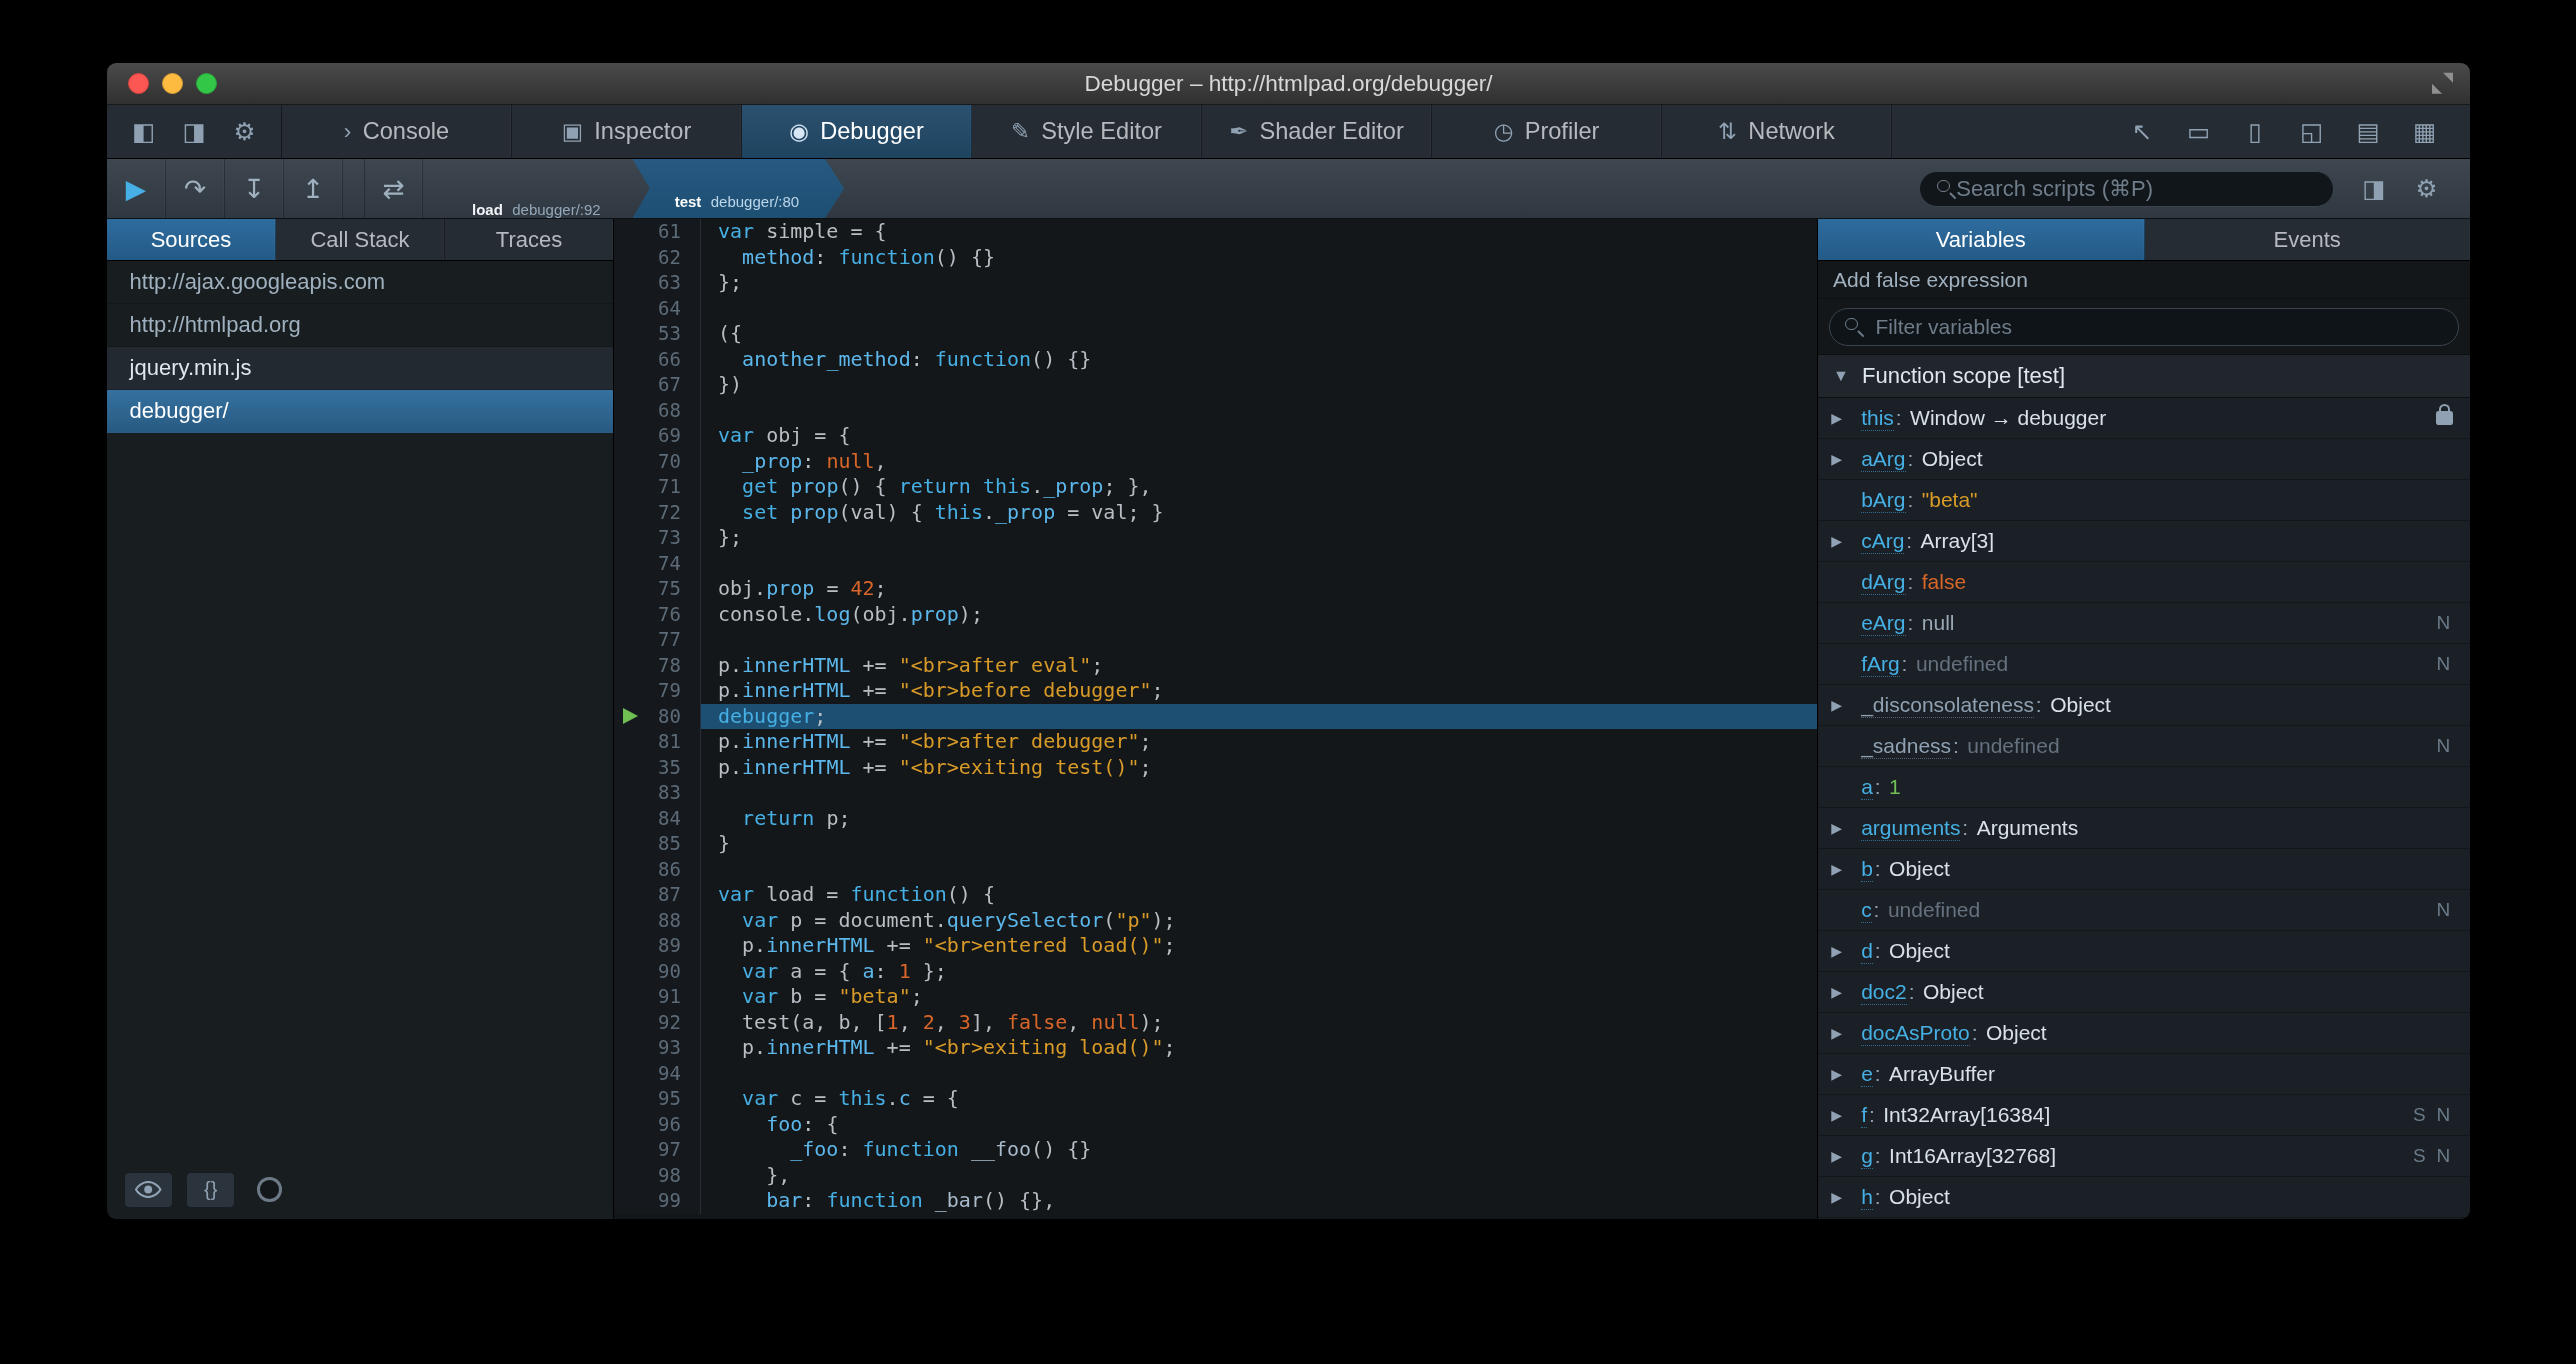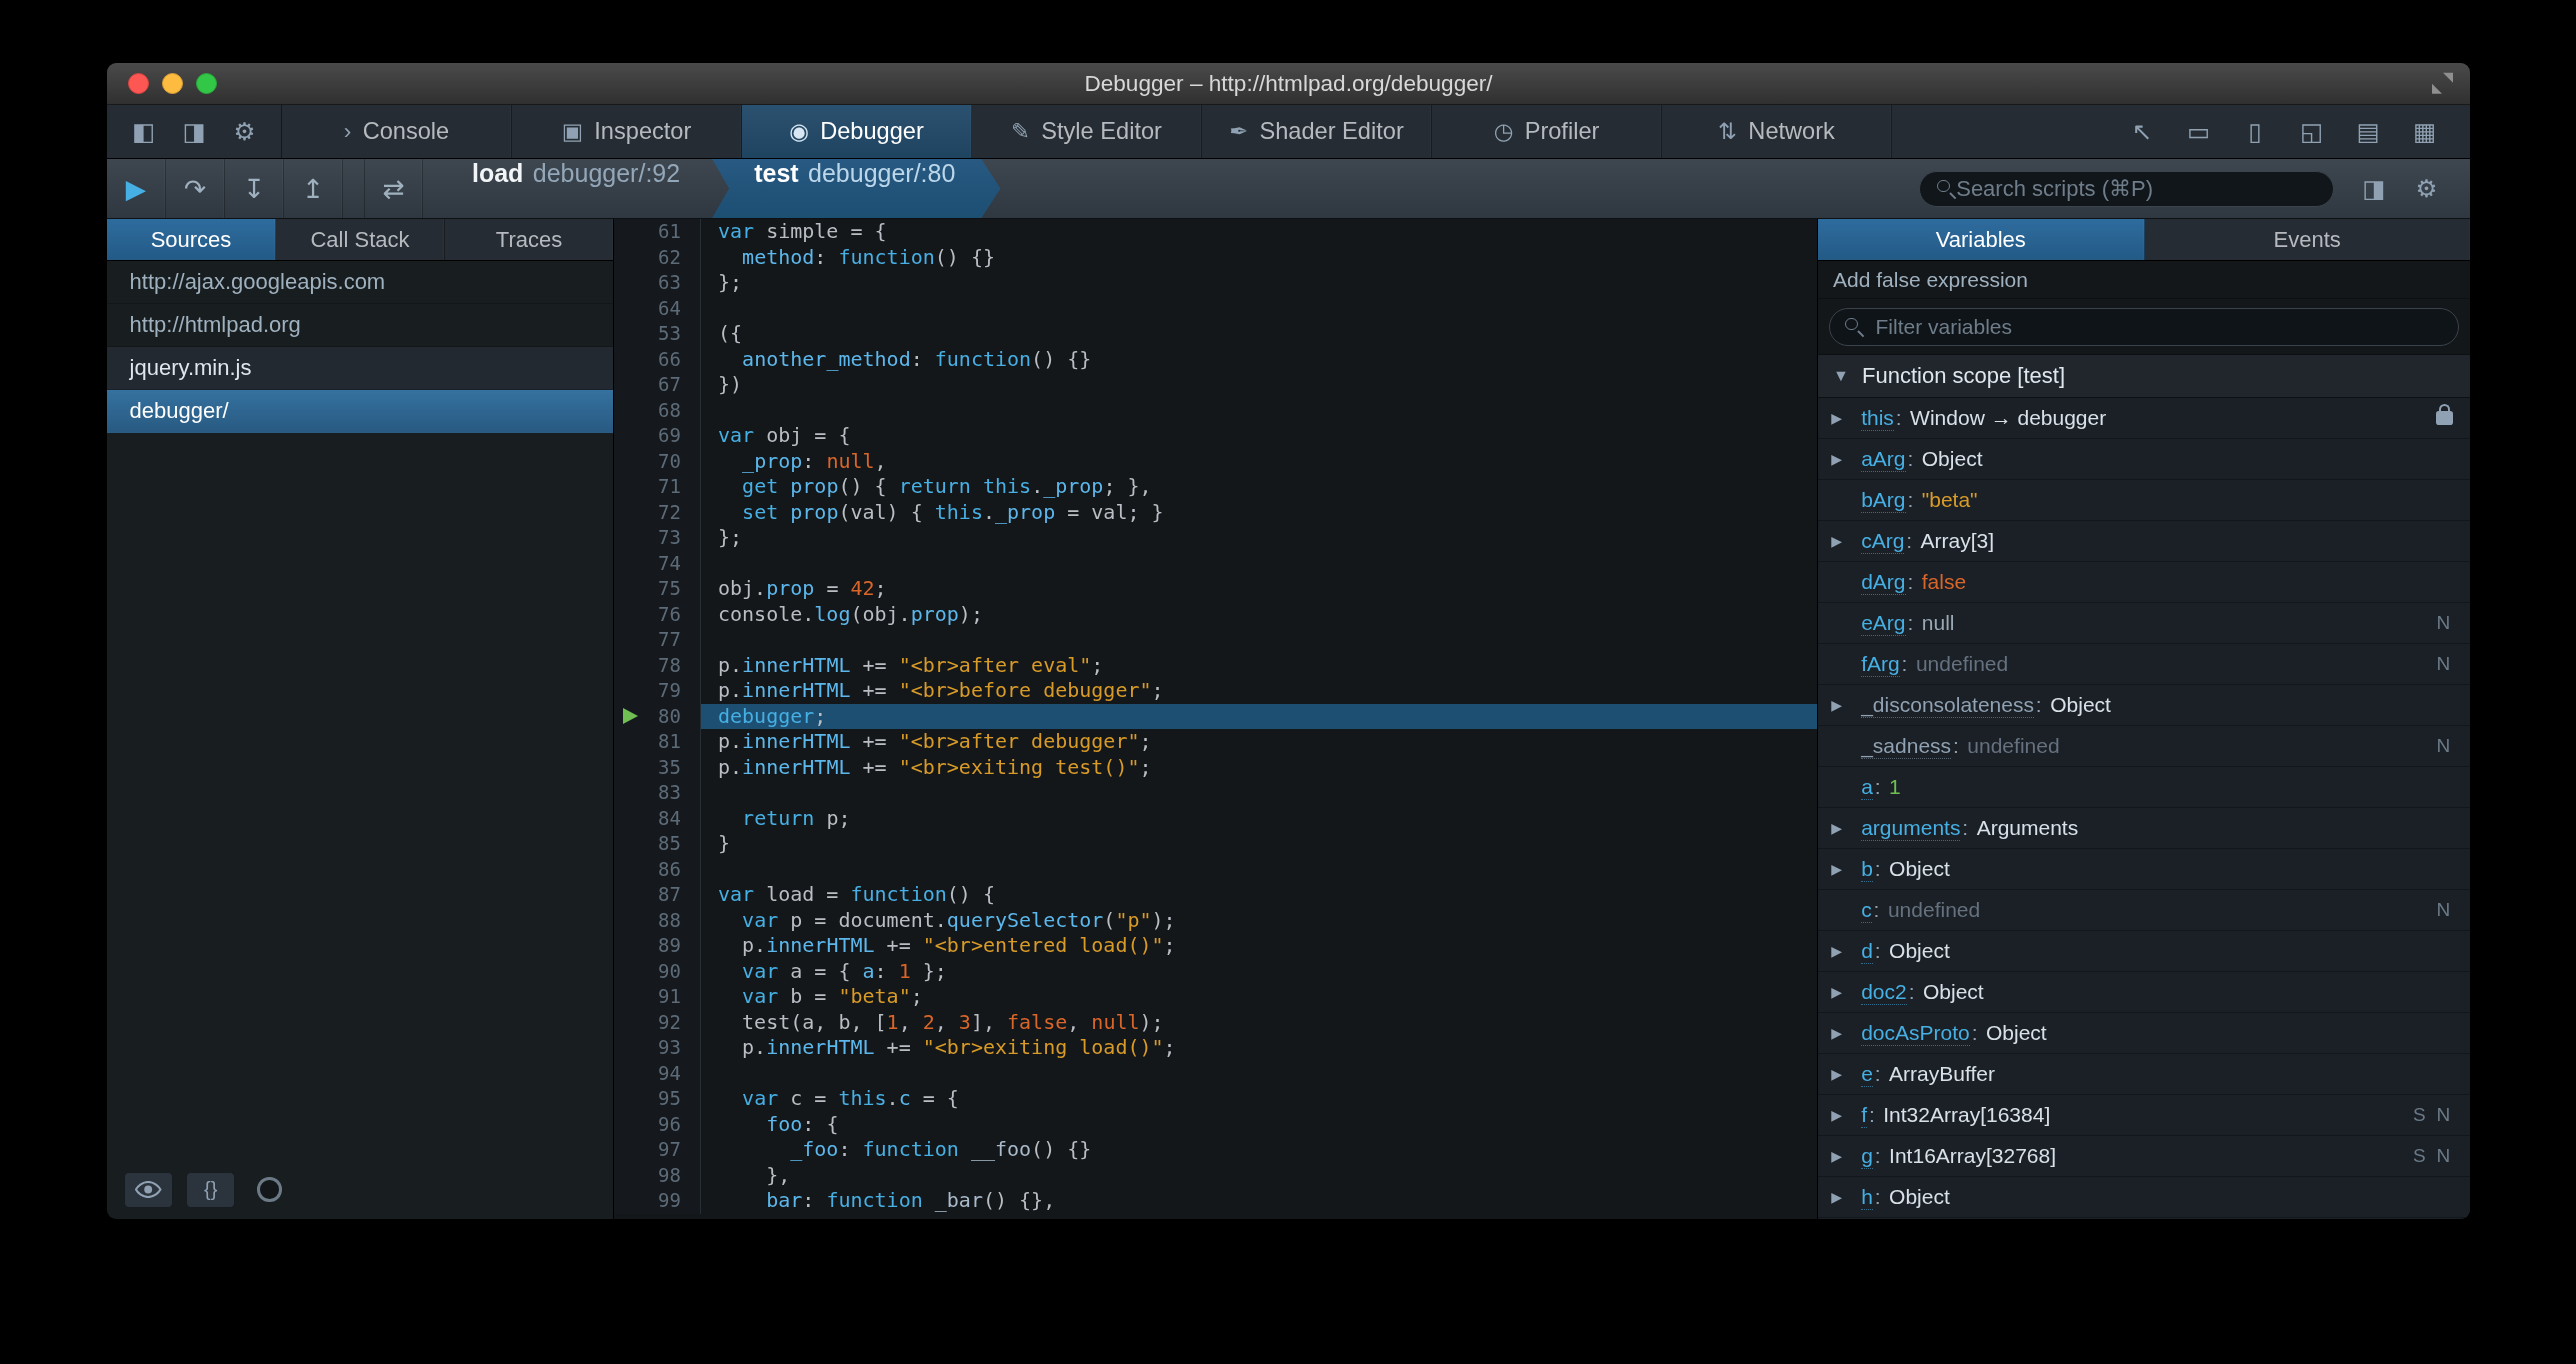--- a/index.html
+++ b/index.html
@@ -48,21 +48,21 @@
   
   .dbg-toolbar{ flex:0 0 60px; background:linear-gradient(#3e4750,#2f3840);
     display:flex; align-items:stretch; border-bottom:0.9px solid #0e1114; }
   .dbg-controls{ display:flex; align-items:stretch; }
   .dbg-btn{ width:59px; display:flex; align-items:center; justify-content:center;
     color:#9fb0bf; font-size:26.4px; border-right:0.9px solid rgba(0,0,0,.28);
     box-shadow:inset -0.9px 0 rgba(255,255,255,.03); }
   .dbg-btn.resume{ color:#46afe3; }
   .dbg-btn.gap{ margin-left:21px; border-left:0.9px solid rgba(0,0,0,.28); }
   .breadcrumbs{ display:flex; align-items:stretch; margin-left:17px; }
-  .crumb{ display:flex; align-items:flex-start; gap:9.4px; padding:0 32px; font-size:25px; color:#8fa1b2; }
+  .crumb{ display:flex; align-items:flex-end; gap:9.4px; padding:0 32px; font-size:15px; color:#8fa1b2; }
   .crumb .fn{ color:#f2f5f8; font-weight:bold; }
   .crumb .loc{ color:#93a7b9; }
   .crumb.active{ background:linear-gradient(#275982,#1d4f73);
     clip-path:polygon(0 0, calc(100% - 19px) 0, 100% 50%, calc(100% - 19px) 100%, 0 100%, 17px 50%);
     padding:0 45px 8px 42px; }
   .crumb.active .fn{ color:#fff; }
   .crumb.active .loc{ color:#bcd6ea; }
   .dbg-spacer{ flex:1; }
   .script-search{ align-self:center; width:415px; height:36px; border-radius:18px;
     background:#11161b; border:0.9px solid #3b444d; display:flex; align-items:center; gap:2px;

